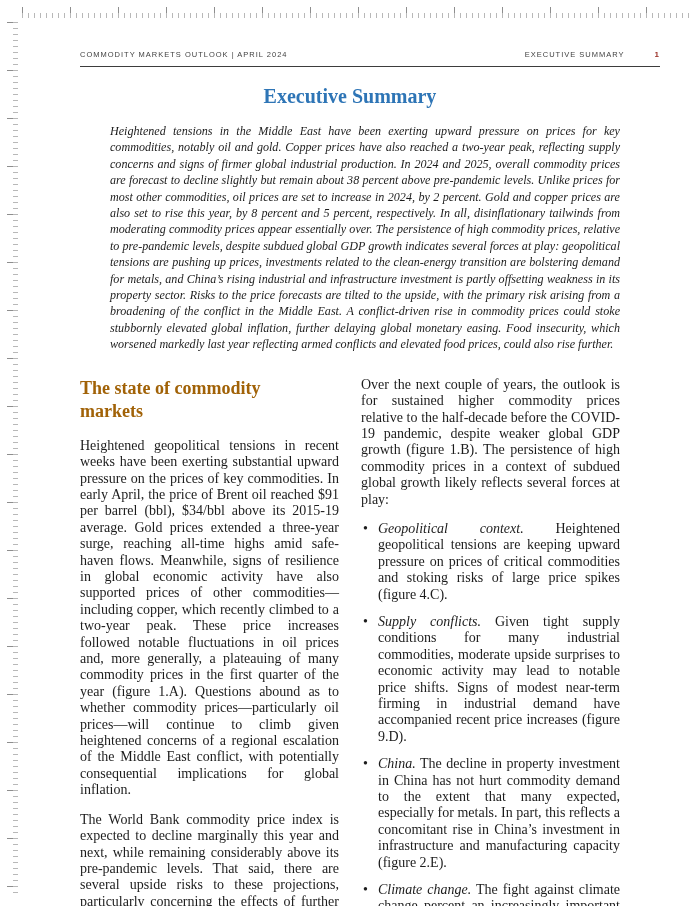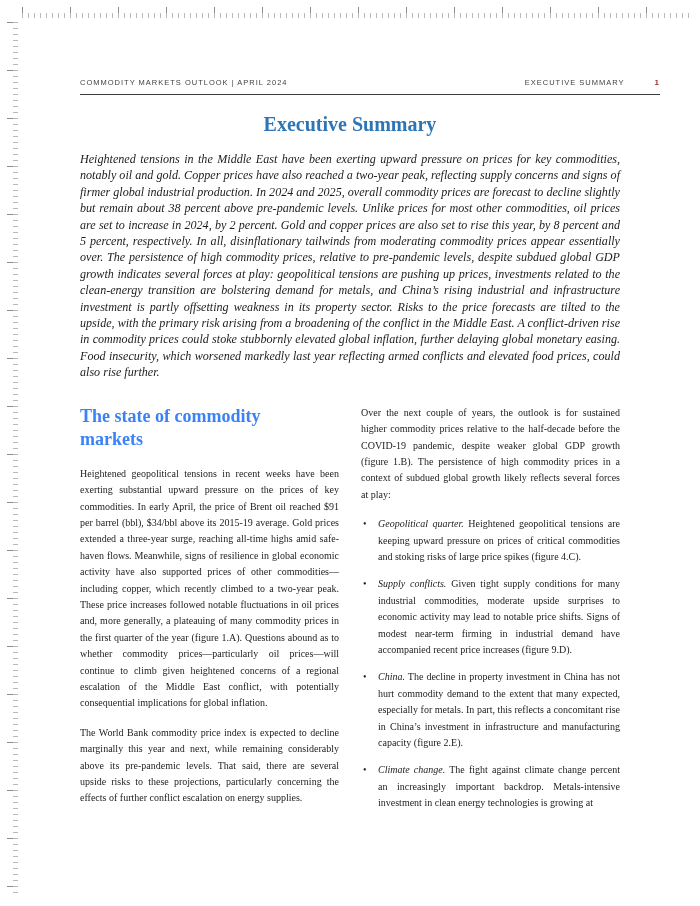--- a/index.html
+++ b/index.html
@@ -34,21 +34,20 @@
 
   
   .page-band {
     position: absolute; left: 80px; top: 50px; width: 580px;
   }
   .running-head {
     display: flex; justify-content: space-between; align-items: center;
     font-family: "Liberation Sans", sans-serif;
     font-size: 7.5px; letter-spacing: 1px; color: #3f3f3f;
     white-space: nowrap;
-    margin-top: 28px;
   }
   .running-head .right-group { display: flex; align-items: baseline; }
   .page-num {
     color: #9c3128; font-weight: bold; margin-left: 30px; font-size: 8px;
   }
   .head-rule {
     border: none; border-top: 1.6px solid #3d3d3d; margin-top: 7px;
   }
 
   .content { width: 540px; margin-top: 18px; }
@@ -60,39 +59,40 @@
     font-weight: bold;
     margin-bottom: 15px;
     font-family: "Liberation Serif", serif;
   }
 
   .intro {
     font-style: italic;
     font-size: 12.1px;
     line-height: 16.4px;
     text-align: justify;
+    margin-left: 30px;
   }
 
   .columns {
     display: flex; gap: 22px; margin-top: 24px;
   }
   .col { flex: 1; min-width: 0; }
 
   h2.section-title {
-    color: #3b82f6;
+    color: #a16207;
     font-size: 18px;
     font-weight: bold;
     line-height: 1.28;
     max-width: 215px;
     margin: 0 0 15px 0;
     font-family: "Liberation Serif", serif;
   }
 
   .body-text, .bullet-item {
-    font-size: 10px;
+    font-size: 14px;
     line-height: 16.4px;
     text-align: justify;
   }
   .body-text { margin: 0 0 13px 0; }
 
   ul.bullet-list { list-style: none; }
   .bullet-item {
     position: relative;
     padding-left: 17px;
     margin-bottom: 11px;
@@ -133,21 +133,21 @@
         <p class="body-text">The World Bank commodity price index is expected to decline marginally this year and next, while remaining considerably above its pre-pandemic levels. That said, there are several upside risks to these projections, particularly concerning the effects of further conflict escalation on energy supplies.</p>
       </div>
 
       <div class="col">
         <p class="body-text">Over the next couple of years, the outlook is for sustained higher commodity prices relative to the half-decade before the COVID-19 pandemic, despite weaker global GDP growth (figure 1.B). The persistence of high commodity prices in a context of subdued global growth likely reflects several forces at play:</p>
 
         <ul class="bullet-list">
 
           <li class="bullet-item">
             <span class="marker">•</span>
-            <span class="bullet-lead">Geopolitical quarter.</span>
+            <span class="bullet-lead">Geopolitical context.</span>
             <span>Heightened geopolitical tensions are keeping upward pressure on prices of critical commodities and stoking risks of large price spikes (figure 4.C).</span>
           </li>
 
           <li class="bullet-item">
             <span class="marker">•</span>
             <span class="bullet-lead">Supply conflicts.</span>
             <span>Given tight supply conditions for many industrial commodities, moderate upside surprises to economic activity may lead to notable price shifts. Signs of modest near-term firming in industrial demand have accompanied recent price increases (figure 9.D).</span>
           </li>
 
           <li class="bullet-item">

